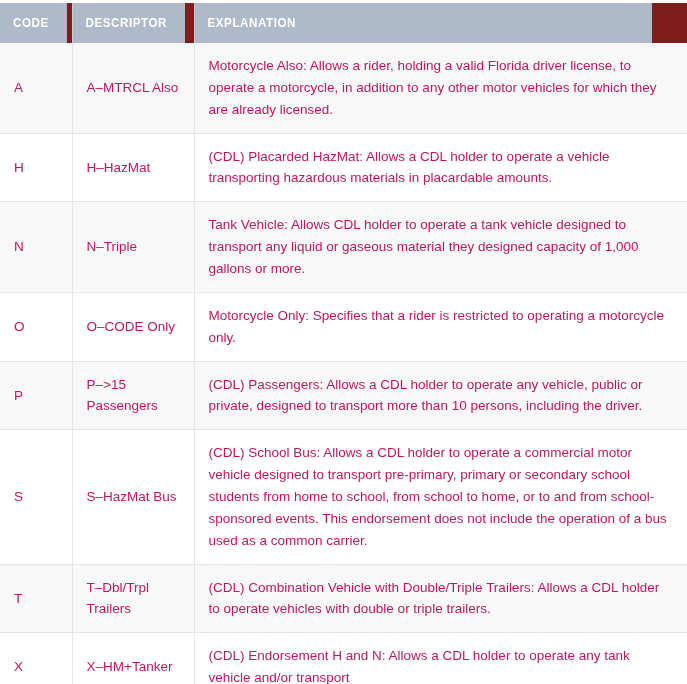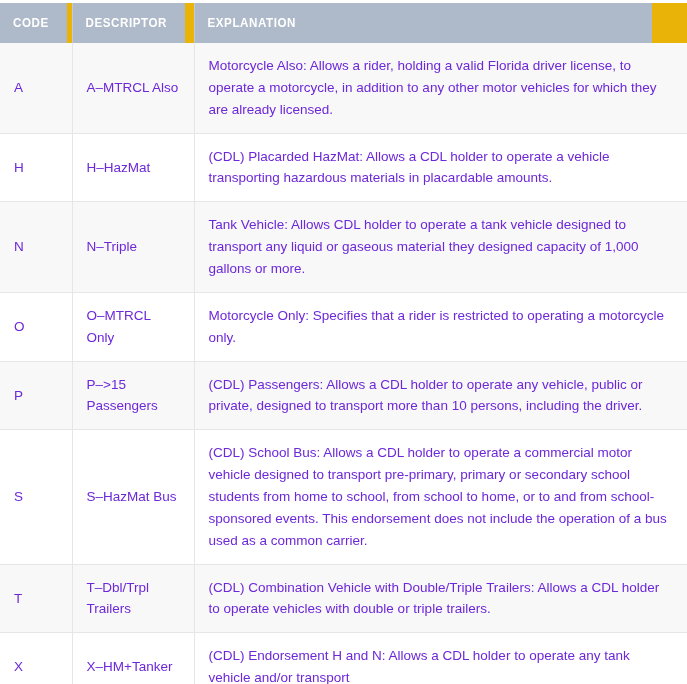--- a/index.html
+++ b/index.html
@@ -31,21 +31,21 @@
     font-size: 13.5px;
   }
 
   
   col.col-code        { width: 72px;  }
   col.col-descriptor  { width: 122px; }
   col.col-explanation { width: 493px; }
 
   
   thead tr {
-    background: #eab308;
+    background: #7f1d1d;
   }
   thead th {
     background: #aeb9c9;
     color: #ffffff;
     font-size: 12.5px;
     font-weight: bold;
     letter-spacing: 0.6px;
     text-align: left;
     padding: 13px 0 13px 14px;
     vertical-align: middle;
@@ -59,21 +59,21 @@
     border-right: none;
   }
 
   
   tbody td {
     border-top: 1px solid #e6e6e6;
     border-right: 1px solid #e6e6e6;
     padding: 12px 14px 12px 14px;
     vertical-align: middle;
     line-height: 1.62;
-    color: #6d28d9;
+    color: #be185d;
     font-size: 13.5px;
   }
   tbody td:last-child {
     border-right: none;
   }
   tbody tr:first-child td {
     border-top: none;
   }
 
   
@@ -123,21 +123,21 @@
         <td class="cell-descriptor">H–HazMat</td>
         <td class="cell-explanation">(CDL) Placarded HazMat: Allows a CDL holder to operate a vehicle transporting hazardous materials in placardable amounts.</td>
       </tr>
       <tr class="row-alt">
         <td class="cell-code">N</td>
         <td class="cell-descriptor">N–Triple</td>
         <td class="cell-explanation">Tank Vehicle: Allows CDL holder to operate a tank vehicle designed to transport any liquid or gaseous material they designed capacity of 1,000 gallons or more.</td>
       </tr>
       <tr class="row-plain">
         <td class="cell-code">O</td>
-        <td class="cell-descriptor">O–MTRCL Only</td>
+        <td class="cell-descriptor">O–CODE Only</td>
         <td class="cell-explanation">Motorcycle Only: Specifies that a rider is restricted to operating a motorcycle only.</td>
       </tr>
       <tr class="row-alt">
         <td class="cell-code">P</td>
         <td class="cell-descriptor">P–&gt;15 Passengers</td>
         <td class="cell-explanation">(CDL) Passengers: Allows a CDL holder to operate any vehicle, public or private, designed to transport more than 10 persons, including the driver.</td>
       </tr>
       <tr class="row-plain">
         <td class="cell-code">S</td>
         <td class="cell-descriptor">S–HazMat Bus</td>

